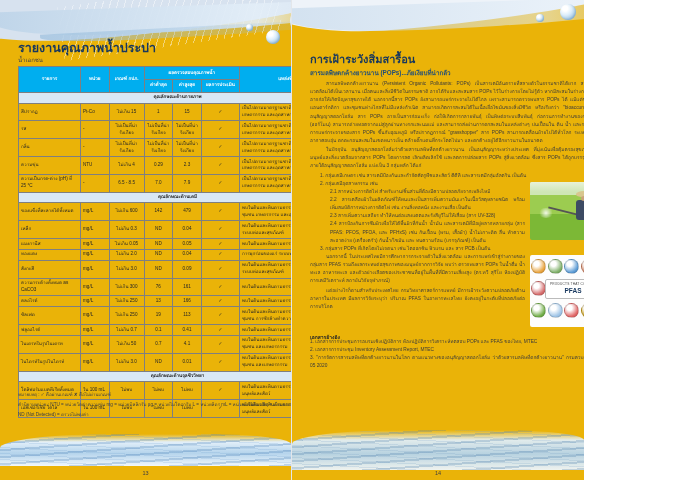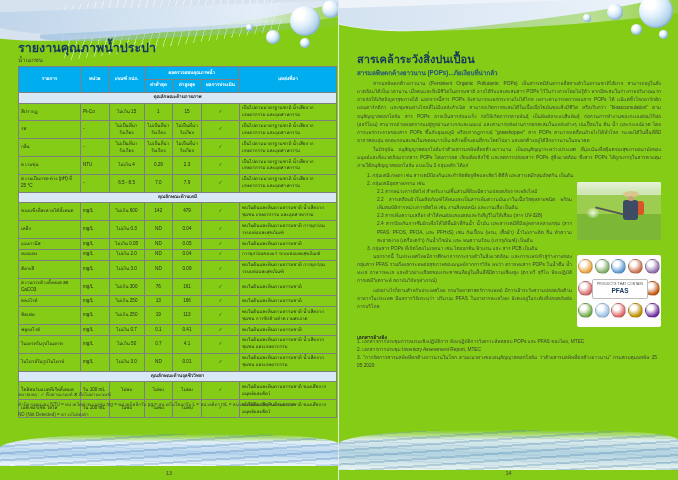--- a/index.html
+++ b/index.html
@@ -1,18 +1,18 @@
 <!DOCTYPE html>
 <html><head>
 <meta charset="utf-8">
 <style>
   html,body{margin:0;padding:0;}
   body{width:678px;height:480px;background:#ffffff;font-family:"Liberation Sans","DejaVu Sans",sans-serif;color:#333;overflow:hidden;}
   .spread{display:flex;width:678px;height:480px;}
-  .page{position:relative;width:339px;height:480px;background:#84cc16;overflow:hidden;}
+  .page{position:relative;width:292px;height:480px;background:#eab308;overflow:hidden;}
   .page.left{border-right:1px solid #e3e6ea;box-sizing:border-box;}
   
   .decor-top{position:absolute;top:0;left:0;right:0;height:64px;overflow:hidden;pointer-events:none;}
   .ribbon{position:absolute;border-radius:0 0 100% 45%/0 0 100% 100%;}
   .r1{top:-34px;left:-40px;width:460px;height:64px;background:#e7eef6;transform:rotate(-5deg);}
   .r2{top:-18px;left:-60px;width:430px;height:52px;background:#d7e2ef;transform:rotate(-4deg);}
   .r3{top:6px;left:-10px;width:380px;height:26px;background:linear-gradient(90deg,#bcd3e8,#e3eef8 70%,rgba(255,255,255,0));transform:rotate(-2deg);opacity:.9;}
   .r4{top:26px;left:40px;width:330px;height:10px;background:linear-gradient(90deg,#9cc0de,rgba(255,255,255,0));transform:rotate(-3deg);opacity:.7;}
   .hatch{position:absolute;top:-8px;left:60px;width:220px;height:54px;transform:rotate(-8deg);opacity:.5;
     background:repeating-linear-gradient(115deg,rgba(255,255,255,.9) 0 1px,rgba(255,255,255,0) 1px 7px);}
@@ -299,21 +299,21 @@
     <div class="decor-top">
       <div class="ribbon r1" style="background:#eef3f9;top:-42px;"></div>
       <div class="ribbon r3" style="top:2px;opacity:.55;"></div>
       <div class="bubble" style="top:-6px;left:300px;width:34px;height:34px;"></div>
       <div class="bubble" style="top:4px;left:268px;width:16px;height:16px;"></div>
       <div class="bubble" style="top:24px;left:292px;width:11px;height:11px;"></div>
       <div class="bubble" style="top:14px;left:244px;width:8px;height:8px;"></div>
       <div class="bubble" style="top:30px;left:320px;width:9px;height:9px;"></div>
     </div>
 
-    <h1 class="rp-title">สารเคล้าระวังสิ่งปนเปื้อน</h1>
+    <h1 class="rp-title">การเฝ้าระวังสิ่มสารื้อน</h1>
     <div class="rp-sub">สารมลพิษตกค้างยาวนาน (POPs)...ภัยเงียบที่น่ากลัว</div>
 
     <div class="rp-body" id="right-content">
 
     <div class="p">สารมลพิษตกค้างยาวนาน (Persistent Organic Pollutants: POPs) เป็นสารเคมีอันตรายที่สลายตัวในธรรมชาติได้ยาก สามารถอยู่ในสิ่งแวดล้อมได้เป็นเวลานาน เมื่อคนและสิ่งมีชีวิตในธรรมชาติ อาจได้รับและสะสมสาร POPs ไว้ในร่างกายโดยไม่รู้ตัว หากมีสะสมในร่างกายปริมาณมาก อาจก่อให้เกิดปัญหาสุขภาพได้ นอกจากนี้สาร POPs ยังสามารถแพร่กระจายไปได้ไกล เพราะสามารถตรวจพบสาร POPs ได้ แม้แต่ขั้วโลกอาร์กติก แอนตาร์กติกา และชุมชนห่างไกลที่ไม่มีแหล่งกำเนิด สามารถเกิดการสะสมได้ในเนื้อเยื่อไขมันของสิ่งมีชีวิต หรือเรียกว่า "bioaccumulation" ตามอนุสัญญาสตอกโฮล์ม สาร POPs อาจเป็นสารก่อมะเร็ง ก่อให้เกิดการกลายพันธุ์ เป็นพิษต่อระบบสืบพันธุ์ ก่อกวนการทำงานของระบบต่อมไร้ท่อ (ฮอร์โมน) สามารถถ่ายทอดจากแม่สู่ลูกผ่านทางรกและนมแม่ และสามารถส่งผ่านการตกสะสมในแหล่งต่างๆ ปนเปื้อนใน ดิน น้ำ และระบบนิเวศ โดยการแพร่กระจายของสาร POPs ขึ้นกับอุณหภูมิ หรือปรากฏการณ์ "grasshopper" สาร POPs สามารถเคลื่อนย้ายไปได้ทั่วโลก ระเหยได้ในพื้นที่ที่มีอากาศอบอุ่น ตกตะกอนสะสมในเขตหนาวเย็น คล้ายตั๊กแตนที่กระโดดไปมา และตกค้างอยู่ได้อีกยาวนานในอนาคต</div>
         <div class="p">ในปัจจุบัน อนุสัญญาสตอกโฮล์มว่าด้วยสารมลพิษที่ตกค้างยาวนาน เป็นอนุสัญญาระหว่างประเทศ ที่มุ่งเน้นเพื่อคุ้มครองสุขภาพอนามัยของมนุษย์และสิ่งแวดล้อมจากสาร POPs โดยการลด เลิกผลิตเลิกใช้ และลดการปล่อยสาร POPs สู่สิ่งแวดล้อม ซึ่งสาร POPs ได้ถูกบรรจุในสารควบคุมภายใต้อนุสัญญาสตอกโฮล์ม แบ่งเป็น 3 กลุ่มหลัก ได้แก่</div>
         <div class="l1">1. กลุ่มเคมีเกษตร เช่น สารเคมีป้องกันและกำจัดศัตรูพืชและสัตว์ ดีดีที และสารเคมีกลุ่มอัลดริน เป็นต้น</div>
         <div class="float-art" id="float-farmer" style="display: block;">
         <div class="sky"></div>
         <div class="mist"></div>

